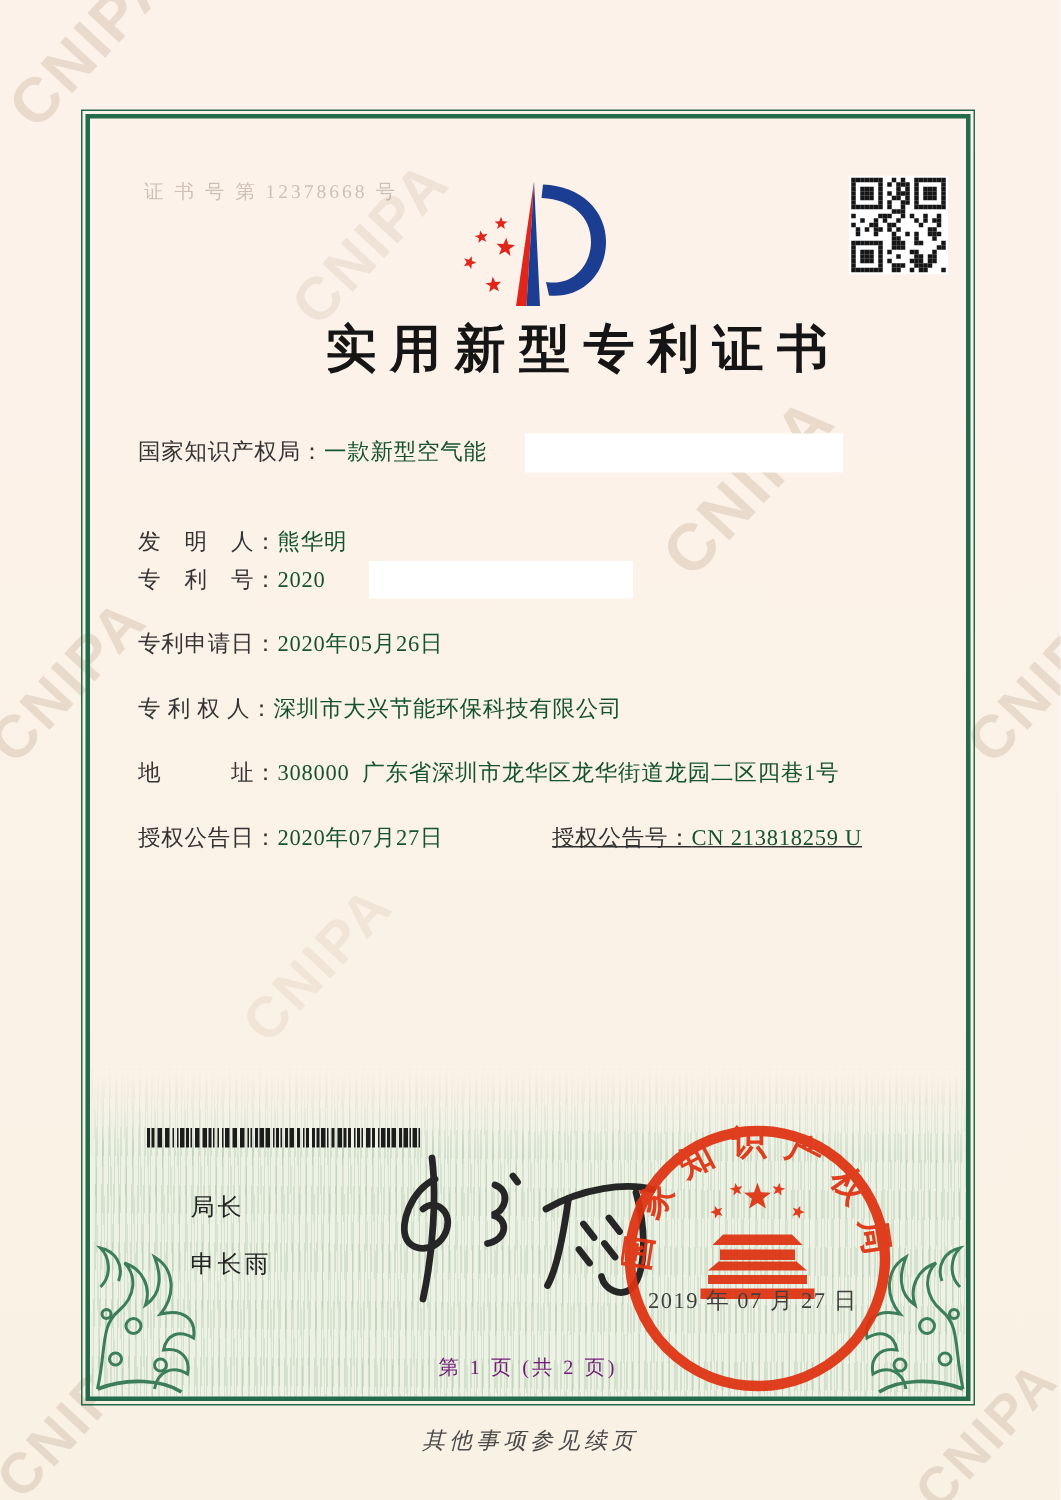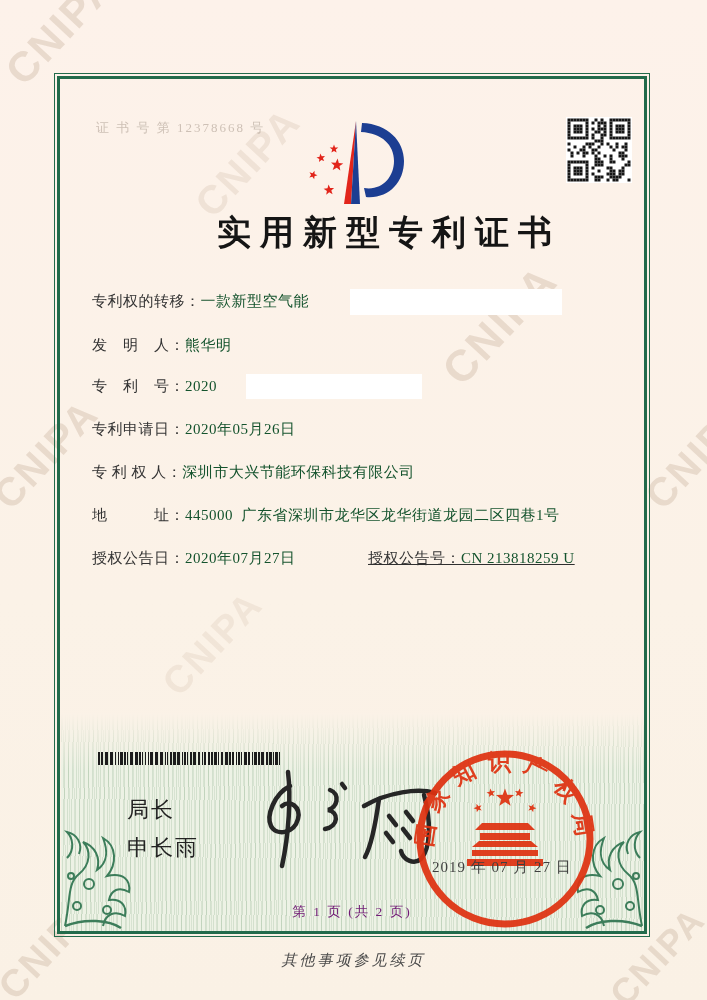--- a/index.html
+++ b/index.html
@@ -37,21 +37,21 @@
   .frow .val{color:#14532d;}
   .grantno{position:absolute;left:276px;top:0;text-decoration:underline;}
   
   .bodytext{left:90px;top:582px;width:530px;z-index:3;font-style:italic;
             font-size:14.8px;line-height:23.4px;color:#3d3d3d;}
   .bodytext p{margin:0;text-indent:2em;}
   
   .barcode{left:98px;top:752px;width:186px;height:13px;z-index:5;position:absolute;}
   .barcode span{position:absolute;top:0;height:100%;background:#1c1c1c;}
   
-  .signer{font-family:Liberation Sans, sans-serif;font-size:22px;
+  .signer{font-family:Liberation Sans, sans-serif;font-size:16px;
           color:#232323;z-index:5;letter-spacing:2px;}
   .sig{left:238px;top:764px;z-index:5;}
   
   .seal{left:414px;top:748px;z-index:6;opacity:.93;}
   .sealdate{left:432px;top:858px;width:175px;font-size:15px;color:#3f3f3f;
             letter-spacing:1px;z-index:7;white-space:nowrap;}
   
   .pagenum{left:57px;top:903px;width:590px;text-align:center;font-size:13.5px;
            letter-spacing:2px;color:#701a75;z-index:5;}
   .note{left:0;top:951px;width:707px;text-align:center;font-size:15px;font-style:italic;
@@ -293,33 +293,33 @@
     <rect x="58.5" y="31.5" width="3" height="3" fill="#161616"></rect>
     <rect x="58.5" y="37.5" width="3" height="3" fill="#161616"></rect>
     <rect x="58.5" y="46.5" width="3" height="3" fill="#161616"></rect>
     <rect x="61.5" y="43.5" width="3" height="3" fill="#161616"></rect>
     <rect x="61.5" y="46.5" width="3" height="3" fill="#161616"></rect>
     <rect x="61.5" y="61.5" width="3" height="3" fill="#161616"></rect>
   </svg>
 
 <div class="abs title">实用新型专利证书</div>
 
-<div class="frow" style="top:292px"><span class="lab">专利权的转移：</span><span class="val">一款新型空气能</span></div>
+<div class="frow" style="top:292px"><span class="lab">国家知识产权局：</span><span class="val">一款新型空气能</span></div>
 <div class="redact" style="left:350px;top:289px;width:212px;height:26px"></div>
 
-<div class="frow" style="top:336px"><span class="lab">发　明　人：</span><span class="val">熊华明</span></div>
+<div class="frow" style="top:352px"><span class="lab">发　明　人：</span><span class="val">熊华明</span></div>
 
 <div class="frow" style="top:377px"><span class="lab">专　利　号：</span><span class="val">2020</span></div>
 <div class="redact" style="left:246px;top:374px;width:176px;height:25px"></div>
 
 <div class="frow" style="top:420px"><span class="lab">专利申请日：</span><span class="val">2020年05月26日</span></div>
 
 <div class="frow" style="top:463px"><span class="lab">专 利 权 人：</span><span class="val">深圳市大兴节能环保科技有限公司</span></div>
 
-<div class="frow" style="top:506px"><span class="lab">地　　　址：</span><span class="val">445000  广东省深圳市龙华区龙华街道龙园二区四巷1号</span></div>
+<div class="frow" style="top:506px"><span class="lab">地　　　址：</span><span class="val">308000  广东省深圳市龙华区龙华街道龙园二区四巷1号</span></div>
 
 <div class="frow" style="top:549px"><span class="lab">授权公告日：</span><span class="val">2020年07月27日</span><span class="grantno"><span class="lab">授权公告号：</span><span class="val">CN 213818259 U</span></span></div>
 
 <div class="abs bodytext">
 </div>
 
 <div class="barcode" id="barcode">
     <span style="left:0px;width:2px"></span>
     <span style="left:3px;width:2px"></span>
     <span style="left:7px;width:3px"></span>

